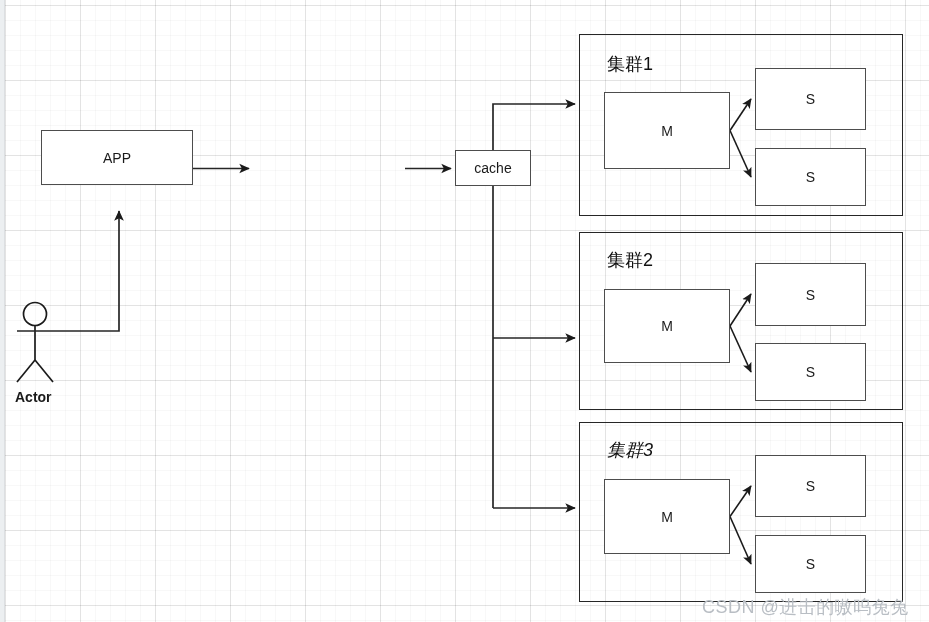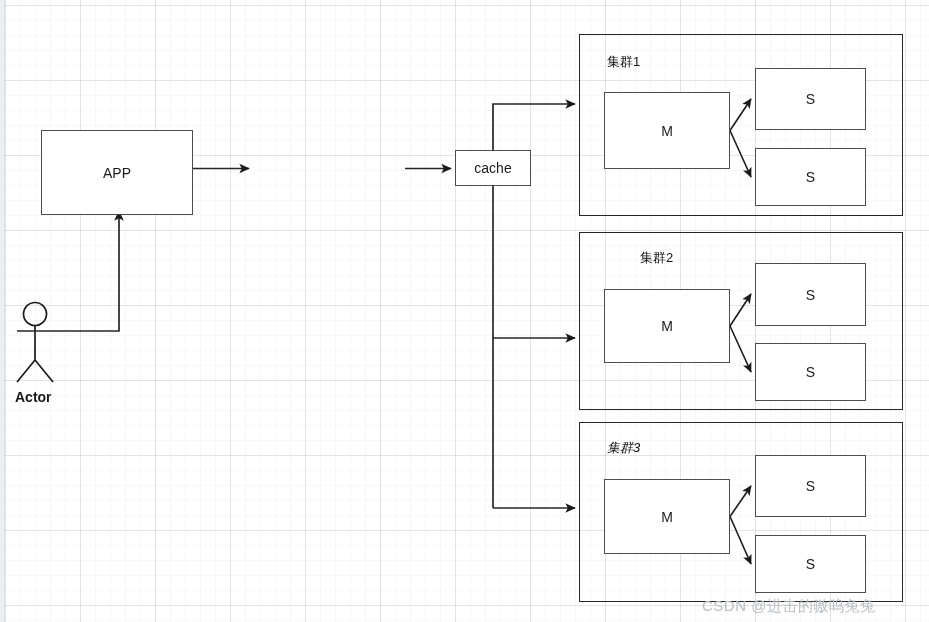--- a/index.html
+++ b/index.html
@@ -50,37 +50,37 @@
     white-space: nowrap;
   }
   .group-box {
     position: absolute;
     box-sizing: border-box;
     background: transparent;
     border: 1.6px solid #262626;
   }
   .group-label {
     position: absolute;
-    font-size: 13px;
+    font-size: 18px;
     color: #111111;
     white-space: nowrap;
     line-height: 1;
   }
   .actor-label {
     position: absolute;
     font-size: 14px;
     color: #1a1a1a;
     white-space: nowrap;
     line-height: 1;
   }
   #watermark {
     position: absolute;
     left: 702px;
     top: 598px;
-    font-size: 15px;
+    font-size: 18px;
     color: #b9bec4;
     white-space: nowrap;
     letter-spacing: 0.5px;
     line-height: 1;
     pointer-events: none;
   }
 </style>
 </head>
 <body>
 
@@ -141,33 +141,33 @@
     </g>
 
     <g>
       <path d="M 730 516.5 L 751 486" fill="none" stroke="#1a1a1a" stroke-width="1.6" marker-end="url(#arrow)"></path>
       <path d="M 730 516.5 L 751 564" fill="none" stroke="#1a1a1a" stroke-width="1.6" marker-end="url(#arrow)"></path>
     </g>
   </svg>
 
   <div class="actor-label" style="left:15px; top:390px;font-weight:bold;">Actor</div>
 
-  <div class="node" style="left:41px; top:130px; width:152px; height:85px;">APP</div>
+  <div class="node" style="left:41px; top:130px; width:152px; height:55px;">APP</div>
 
 
   <div class="node" style="left:455px; top:150px; width:76px; height:36px;">cache</div>
 
   <div class="group-box" style="left:579px; top:34px; width:324px; height:182px;"></div>
   <div class="group-label" style="left:607px; top:55px;">集群1</div>
   <div class="node" style="left:604px; top:92px; width:126px; height:77px;">M</div>
   <div class="node" style="left:755px; top:68px; width:111px; height:62px;">S</div>
   <div class="node" style="left:755px; top:148px; width:111px; height:58px;">S</div>
 
   <div class="group-box" style="left:579px; top:232px; width:324px; height:178px;"></div>
-  <div class="group-label" style="left:607px; top:251px;padding-left:33px;">集群2</div>
+  <div class="group-label" style="left:607px; top:251px;">集群2</div>
   <div class="node" style="left:604px; top:289px; width:126px; height:74px;">M</div>
   <div class="node" style="left:755px; top:263px; width:111px; height:63px;">S</div>
   <div class="node" style="left:755px; top:343px; width:111px; height:58px;">S</div>
 
   <div class="group-box" style="left:579px; top:422px; width:324px; height:180px;"></div>
   <div class="group-label" style="left:607px; top:441px;font-style:italic;">集群3</div>
   <div class="node" style="left:604px; top:479px; width:126px; height:75px;">M</div>
   <div class="node" style="left:755px; top:455px; width:111px; height:62px;">S</div>
   <div class="node" style="left:755px; top:535px; width:111px; height:58px;">S</div>
 

